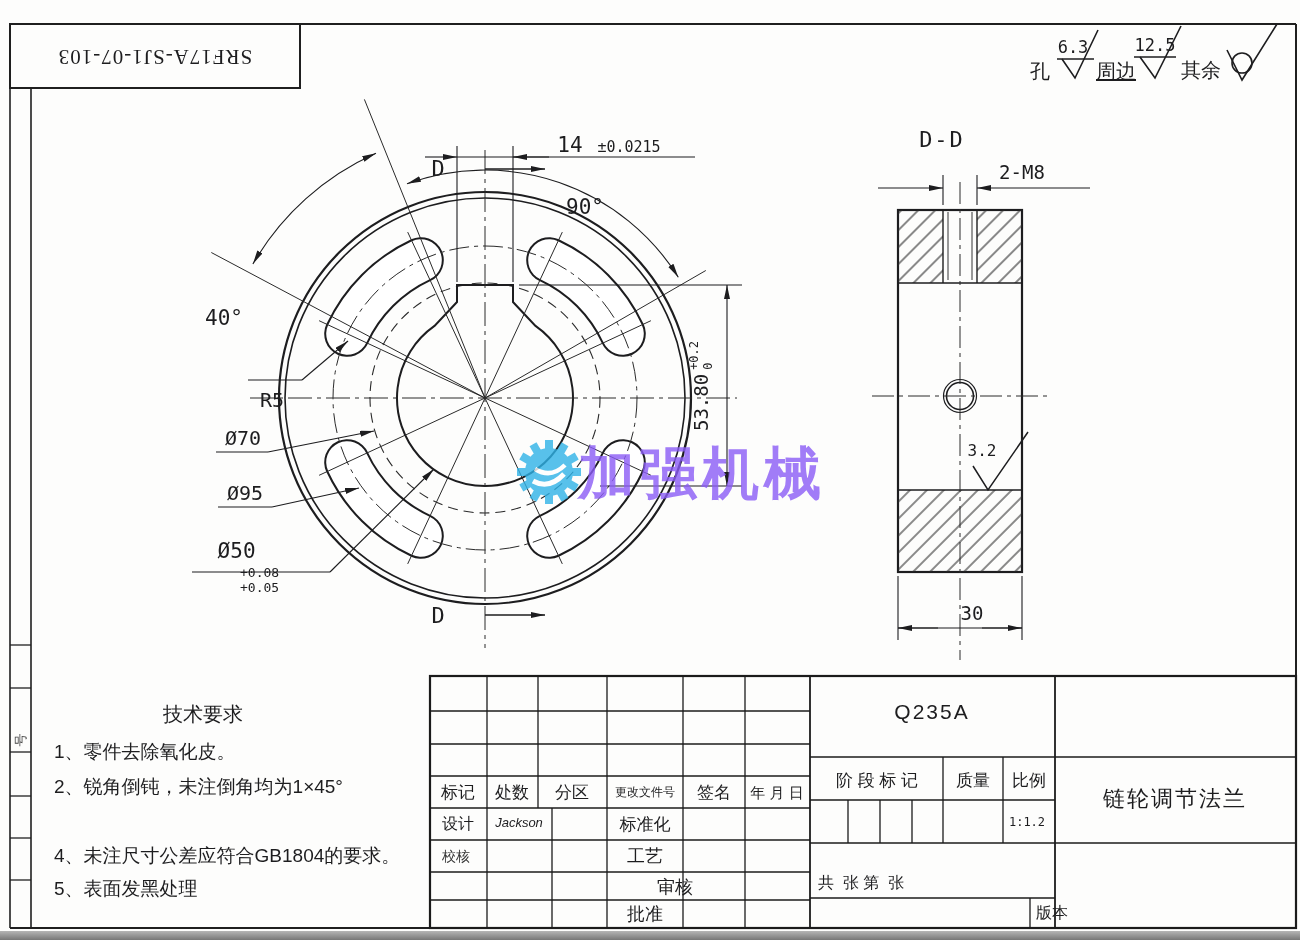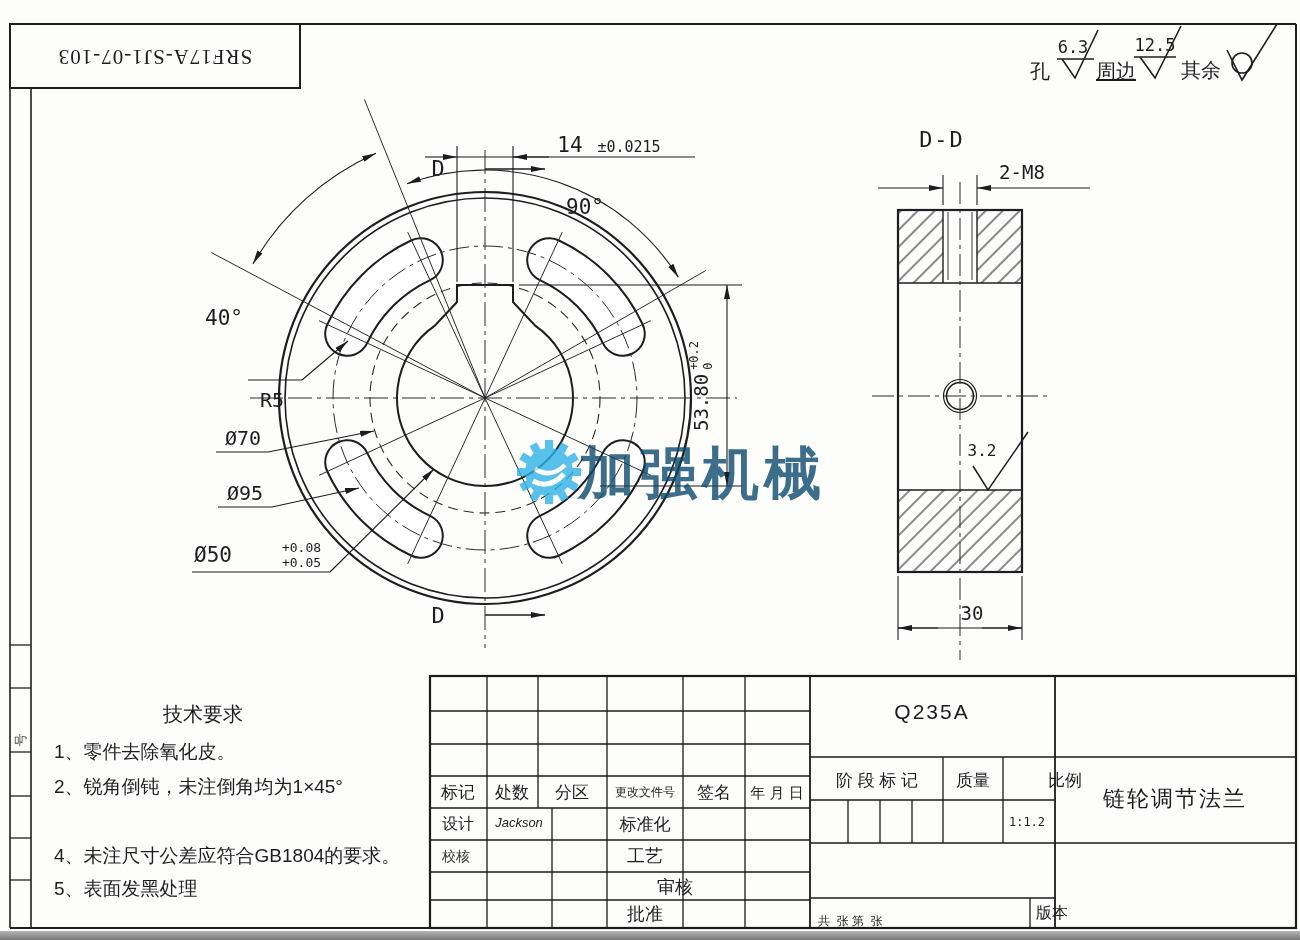--- a/index.html
+++ b/index.html
@@ -10,21 +10,21 @@
   .lbl{position:absolute;color:#1d1d1f;white-space:nowrap;line-height:1;
        font-family:"Liberation Sans",sans-serif;}
   .c{transform:translate(-50%,-50%);}
   .mono{font-family:"DejaVu Sans Mono",monospace;}
   .serif{font-family:"Liberation Serif",serif;}
   .stack{display:inline-flex;flex-direction:column;align-items:flex-start;gap:2px;}
   .row{display:inline-flex;align-items:center;gap:4px;}
   .rot180{transform:translate(-50%,-50%) rotate(180deg);}
   .rotL{transform:translate(-50%,-50%) rotate(-90deg);}
   #watermark-text{position:absolute;left:578px;top:436px;font-size:57px;font-weight:700;
-       color:#0c4a6e;opacity:.8;letter-spacing:5px;}
+       color:#8b5cf6;opacity:.8;letter-spacing:5px;}
   #bottom-shadow{position:absolute;left:0;top:931px;width:1300px;height:9px;
        background:linear-gradient(#b5b5b5,#777);}
 </style>
 </head>
 <body>
 
 <div id="sheet">
 
 <svg width="1300" height="940" viewBox="0 0 1300 940">
   <defs>
@@ -239,21 +239,21 @@
 
 <div class="lbl c mono" style="left:438px;top:169px;font-size:22px;">D</div>
 <div class="lbl c mono" style="left:438px;top:616px;font-size:22px;">D</div>
 <div class="lbl c mono" style="left:570px;top:145px;font-size:21px;">14</div>
 <div class="lbl c mono" style="left:629px;top:147px;font-size:15px;">±0.0215</div>
 <div class="lbl c mono" style="left:585px;top:207px;font-size:21px;">90°</div>
 <div class="lbl c mono" style="left:224px;top:318px;font-size:21px;">40°</div>
 <div class="lbl c mono" style="left:272px;top:368px;font-size:20px;margin-top:32px;">R5</div>
 <div class="lbl c mono" style="left:243px;top:438px;font-size:20px;">Ø70</div>
 <div class="lbl c mono" style="left:245px;top:493px;font-size:20px;">Ø95</div>
-<div class="lbl row" style="left:194px;top:541px;">
+<div class="lbl row" style="left:194px;top:541px;flex-direction:column;">
   <span class="mono" style="font-size:21px;">Ø50</span>
   <span class="stack mono" style="font-size:13px;margin-left:46px;">
     <span>+0.08</span>
     <span>+0.05</span>
   </span>
 </div>
 <div class="lbl rotL row" style="left:701px;top:386px;">
   <span class="mono" style="font-size:19px;">53.80</span>
   <span class="stack mono" style="font-size:12px;">
     <span>+0.2</span>
@@ -281,22 +281,22 @@
 <div class="lbl c" style="left:458px;top:824px;font-size:16px;">设计</div>
 <div class="lbl c" style="left:519px;top:822px;font-size:13px;font-style:italic;">Jackson</div>
 <div class="lbl c" style="left:456px;top:856px;font-size:14px;color:#333;">校核</div>
 <div class="lbl c" style="left:645px;top:824px;font-size:17px;">标准化</div>
 <div class="lbl c" style="left:645px;top:856px;font-size:18px;">工艺</div>
 <div class="lbl c" style="left:645px;top:887px;font-size:18px;margin-left:30px;">审核</div>
 <div class="lbl c" style="left:645px;top:914px;font-size:18px;">批准</div>
 <div class="lbl c" style="left:932px;top:711px;font-size:21px;letter-spacing:2px;">Q235A</div>
 <div class="lbl c" style="left:877px;top:780px;font-size:17px;">阶 段 标 记</div>
 <div class="lbl c" style="left:973px;top:780px;font-size:17px;">质量</div>
-<div class="lbl c" style="left:1029px;top:780px;font-size:17px;margin-left:36px;">比例</div>
+<div class="lbl c" style="left:1029px;top:780px;font-size:17px;">比例</div>
 <div class="lbl c mono" style="left:1027px;top:822px;font-size:12px;">1:1.2</div>
 <div class="lbl c" style="left:1175px;top:799px;font-size:22px;letter-spacing:2px;">链轮调节法兰</div>
-<div class="lbl" style="left:818px;top:915px;font-size:12px;white-space:pre;">共  张 第  张</div>
+<div class="lbl" style="left:818px;top:875px;font-size:16px;white-space:pre;">共  张 第  张</div>
 <div class="lbl" style="left:1036px;top:905px;font-size:16px;">版本</div>
 
 <div id="watermark-text">加强机械</div>
 
 <div id="bottom-shadow"></div>
 </div>
 
 </body></html>

